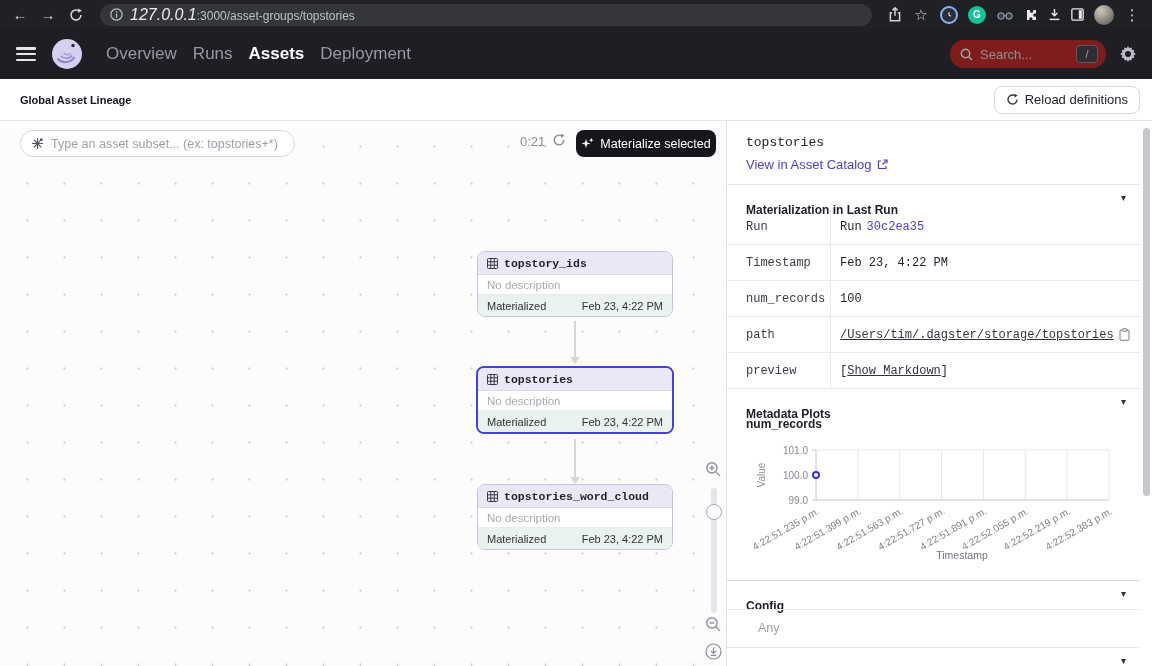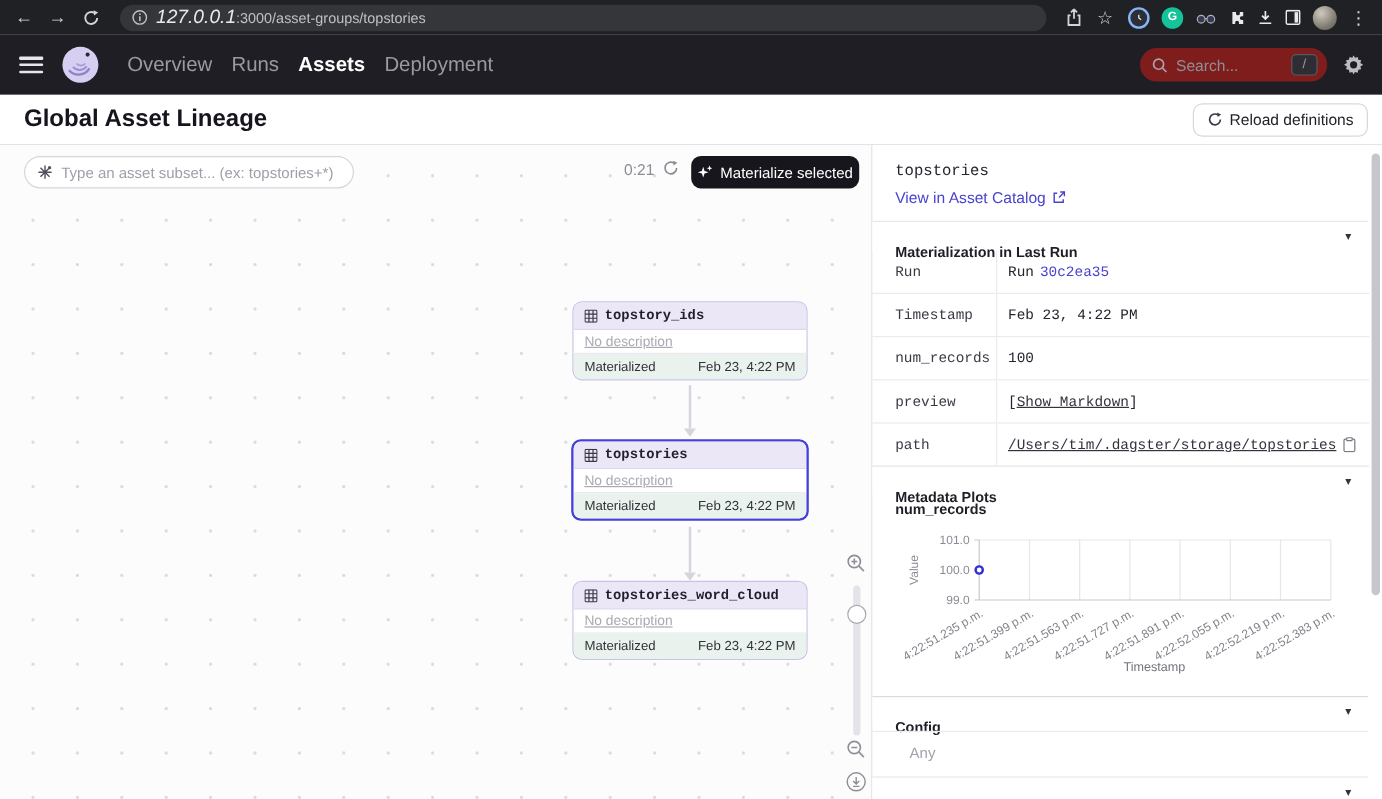--- a/index.html
+++ b/index.html
@@ -33,21 +33,21 @@
   .search-pill input { flex:1; background:transparent; border:none; outline:none; color:#cfced5; font-size:13px;
                        font-family:"Liberation Sans", sans-serif; min-width:0; }
   .search-pill input::placeholder { color:#8f8e96; }
   .slash-badge { width:22px; height:18px; border:1px solid #5a5962; border-radius:4px; color:#9b9aa2;
                  font-size:11px; display:flex; align-items:center; justify-content:center; background:#2e2d33; }
   .gear-btn { margin-left:14px; display:flex; }
 
   
   .page-header { height:42px; background:#fff; border-bottom:1px solid #e5e3e8; display:flex; align-items:center;
                  justify-content:space-between; padding:0 12px 0 20px; }
-  .page-title { font-size:20px; font-weight:bold; color:#16141c; }
+  .page-title { font-size:11px; font-weight:bold; color:#16141c; }
   .reload-btn { height:28px; background:#fff; border:1px solid #d9d7dd; border-radius:8px; display:flex;
                 align-items:center; gap:6px; padding:0 11px; font-size:13px; color:#201e26; cursor:pointer; }
 
   
   .main { position:relative; height:545px; }
   .canvas { position:absolute; left:0; top:0; bottom:0; width:726px;
             background-color:#fcfcfd;
             background-image:radial-gradient(#d9d8de 1.1px, transparent 1.3px);
             background-size:37px 37px; background-position:9px 7px; }
 
@@ -63,21 +63,21 @@
                      gap:6px; font-size:12.5px; cursor:pointer; }
 
   
   .asset-node { position:absolute; width:196px; background:#fff; border:1.5px solid #c9c1ea; border-radius:8px;
                 overflow:hidden; cursor:pointer; }
   .asset-node.selected { border:2.5px solid #4440da; }
   .an-header { height:23px; background:#ece7f7; border-bottom:1px solid #ddd6ee; display:flex; align-items:center;
                gap:6px; padding:0 9px; }
   .an-name { font-family:"Liberation Mono", monospace; font-size:11.5px; font-weight:bold; color:#221f2b; }
   .an-desc { height:20px; display:flex; align-items:center; padding:0 9px; font-size:11.5px; color:#aba9b3;
-             border-bottom:1px solid #eceaf0; background:#fff;text-decoration:underline; }
+             border-bottom:1px solid #eceaf0; background:#fff; }
   .an-footer { height:21px; background:#e9f2ec; display:flex; align-items:center; justify-content:space-between;
                padding:0 9px; font-size:11px; color:#33323b; }
 
   .edge { position:absolute; left:574px; width:1.5px; background:#d6d5dc; }
   .edge-head { position:absolute; left:569.5px; width:0; height:0; border-left:5.5px solid transparent;
                border-right:5.5px solid transparent; border-top:7px solid #d6d5dc; }
 
   
   .zoom-ctl { position:absolute; display:flex; align-items:center; justify-content:center; cursor:pointer; }
   .zoom-track { position:absolute; left:711px; top:367px; width:6px; height:125px; background:#e4e3e9;
@@ -356,36 +356,36 @@
       </div>
       <div class="meta-row">
         <div class="meta-label">Timestamp</div>
         <div class="meta-value">Feb 23, 4:22 PM</div>
       </div>
       <div class="meta-row">
         <div class="meta-label">num_records</div>
         <div class="meta-value">100</div>
       </div>
       <div class="meta-row">
-        <div class="meta-label">preview</div>
-        <div class="meta-value" style="gap:0;">
-            <span>[</span>
-            <span class="ulink">Show Markdown</span>
-            <span>]</span>
-          </div>
-      </div>
-      <div class="meta-row">
         <div class="meta-label">path</div>
         <div class="meta-value">
           <span class="ulink">/Users/tim/.dagster/storage/topstories</span>
           <svg width="11" height="13" viewBox="0 0 11 13" fill="none" stroke="#7a7883" stroke-width="1">
               <rect x="1" y="2" width="9" height="10.3" rx="1"></rect>
               <rect x="3.2" y="0.8" width="4.6" height="2.4" rx="0.6" fill="#fff"></rect>
             </svg>
         </div>
+      </div>
+      <div class="meta-row">
+        <div class="meta-label">preview</div>
+        <div class="meta-value" style="gap:0;">
+            <span>[</span>
+            <span class="ulink">Show Markdown</span>
+            <span>]</span>
+          </div>
       </div>
     </div>
 
     <div class="section-hdr" style="top:267px;">
       <span class="s-label">Metadata Plots</span>
       <span class="caret">▾</span>
     </div>
 
     <div class="plot-label">num_records</div>
 

